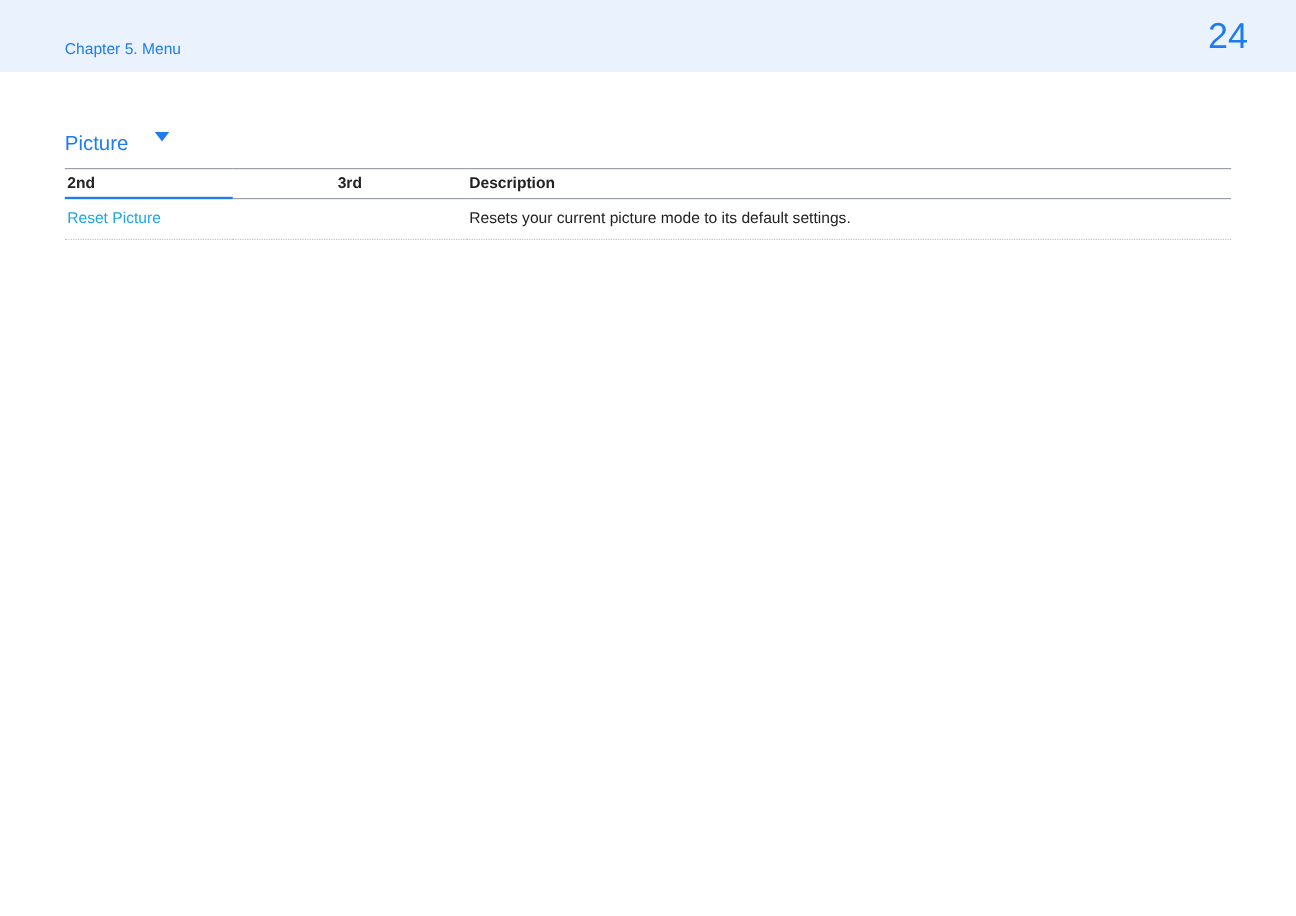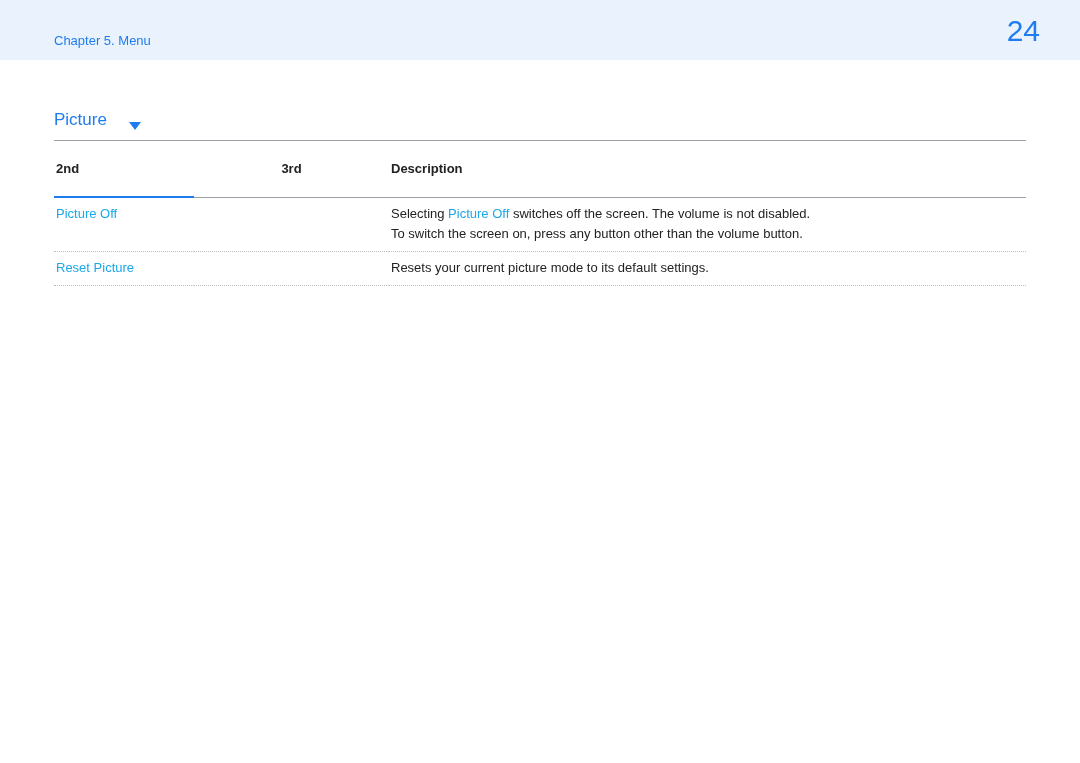--- a/index.html
+++ b/index.html
@@ -33,21 +33,21 @@
       font-weight: 400;
     }
     .content {
       padding: 50px 54px 0 54px;
     }
     .section-title {
       color: #1e7cf0;
       font-size: 17px;
       font-weight: 400;
       display: inline-flex;
-      align-items: flex-end;
+      align-items: flex-start;
       gap: 20px;
       margin-bottom: 10px;
     }
     .dropdown-arrow {
       display: inline-block;
       width: 0;
       height: 0;
       border-left: 6px solid transparent;
       border-right: 6px solid transparent;
       border-top: 8px solid #1e7cf0;
@@ -56,21 +56,21 @@
     table {
       width: 100%;
       border-collapse: collapse;
       table-layout: fixed;
     }
     th {
       text-align: left;
       font-weight: bold;
       color: #222;
       font-size: 13px;
-      padding: 20px 2px;
+      padding: 4px 2px;
       border-top: 1px solid #9aa0a6;
       border-bottom: 1px solid #9aa0a6;
     }
     th.col-2nd { width: 140px; border-bottom: 2px solid #1e7cf0; }
     th.col-3rd { width: 195px; text-align: center; }
     th.col-desc { }
     td {
       padding: 6px 2px;
       font-size: 13px;
       vertical-align: top;
@@ -97,27 +97,19 @@
   <table>
     <thead>
       <tr>
         <th class="col-2nd">2nd</th>
         <th class="col-3rd">3rd</th>
         <th class="col-desc">Description</th>
       </tr>
     </thead>
     <tbody>
       <tr>
-        <td class="link-blue">Picture Off</td>
-        <td></td>
-        <td class="desc-text">
-          <span>Selecting </span><span class="link-blue">Picture Off</span><span> switches off the screen. The volume is not disabled.</span><br>
-          <span>To switch the screen on, press any button other than the volume button.</span>
-        </td>
-      </tr>
-      <tr>
         <td class="link-blue">Reset Picture</td>
         <td></td>
         <td class="desc-text">Resets your current picture mode to its default settings.</td>
       </tr>
     </tbody>
   </table>
 </div>
 
 </body></html>

